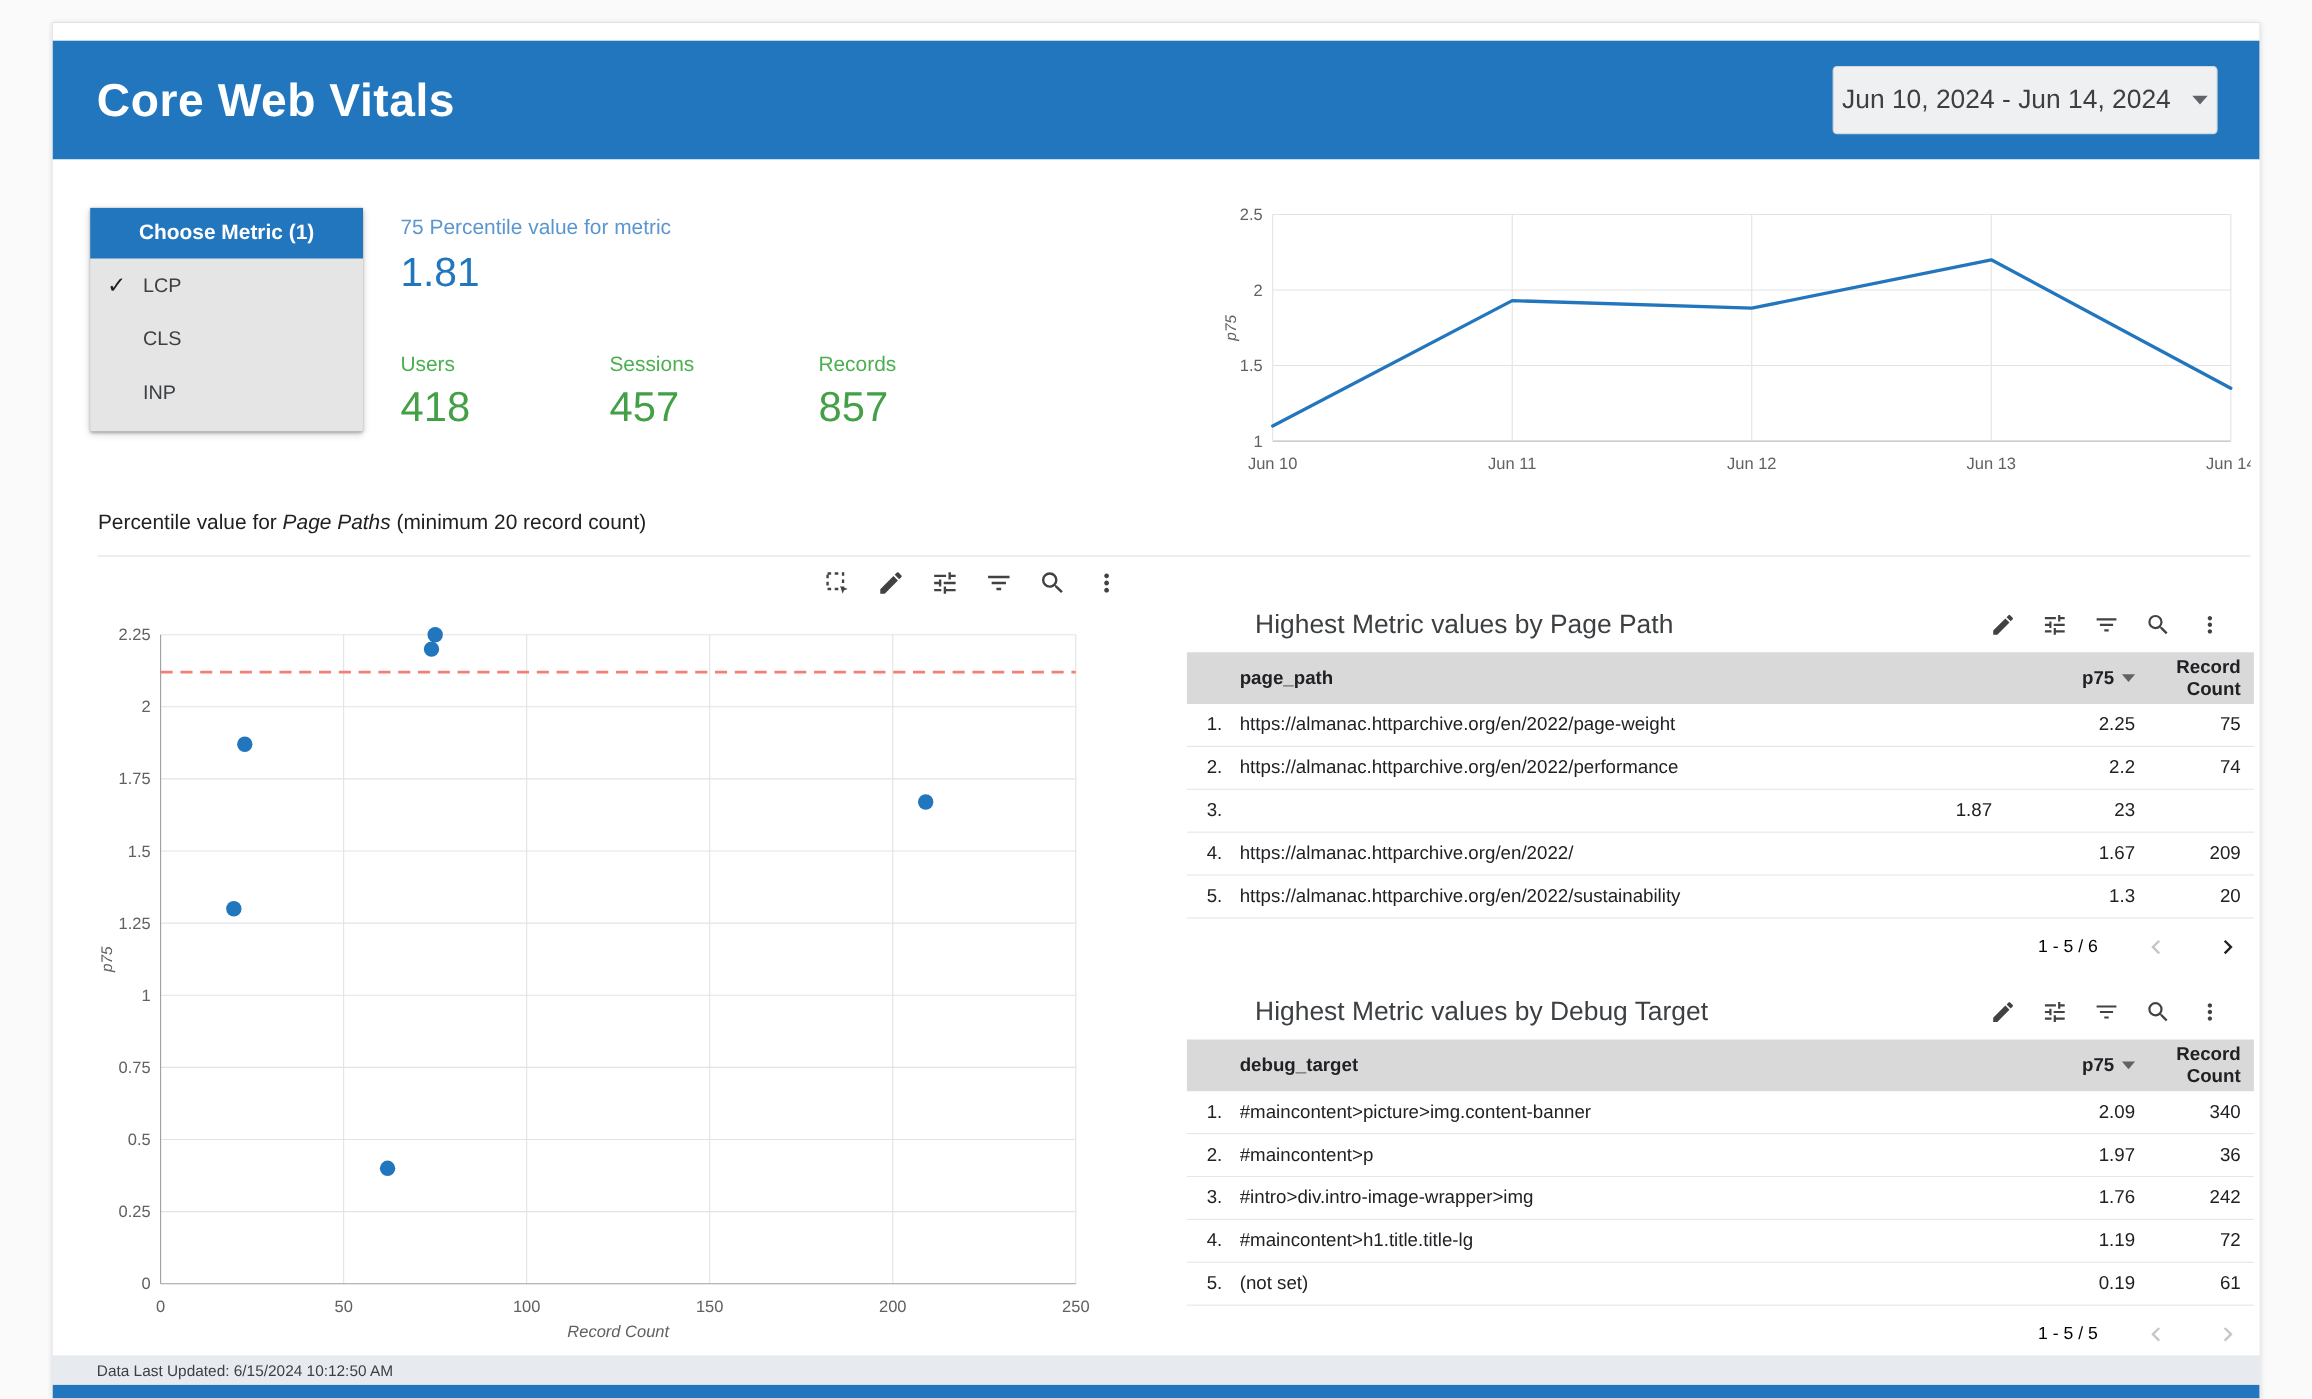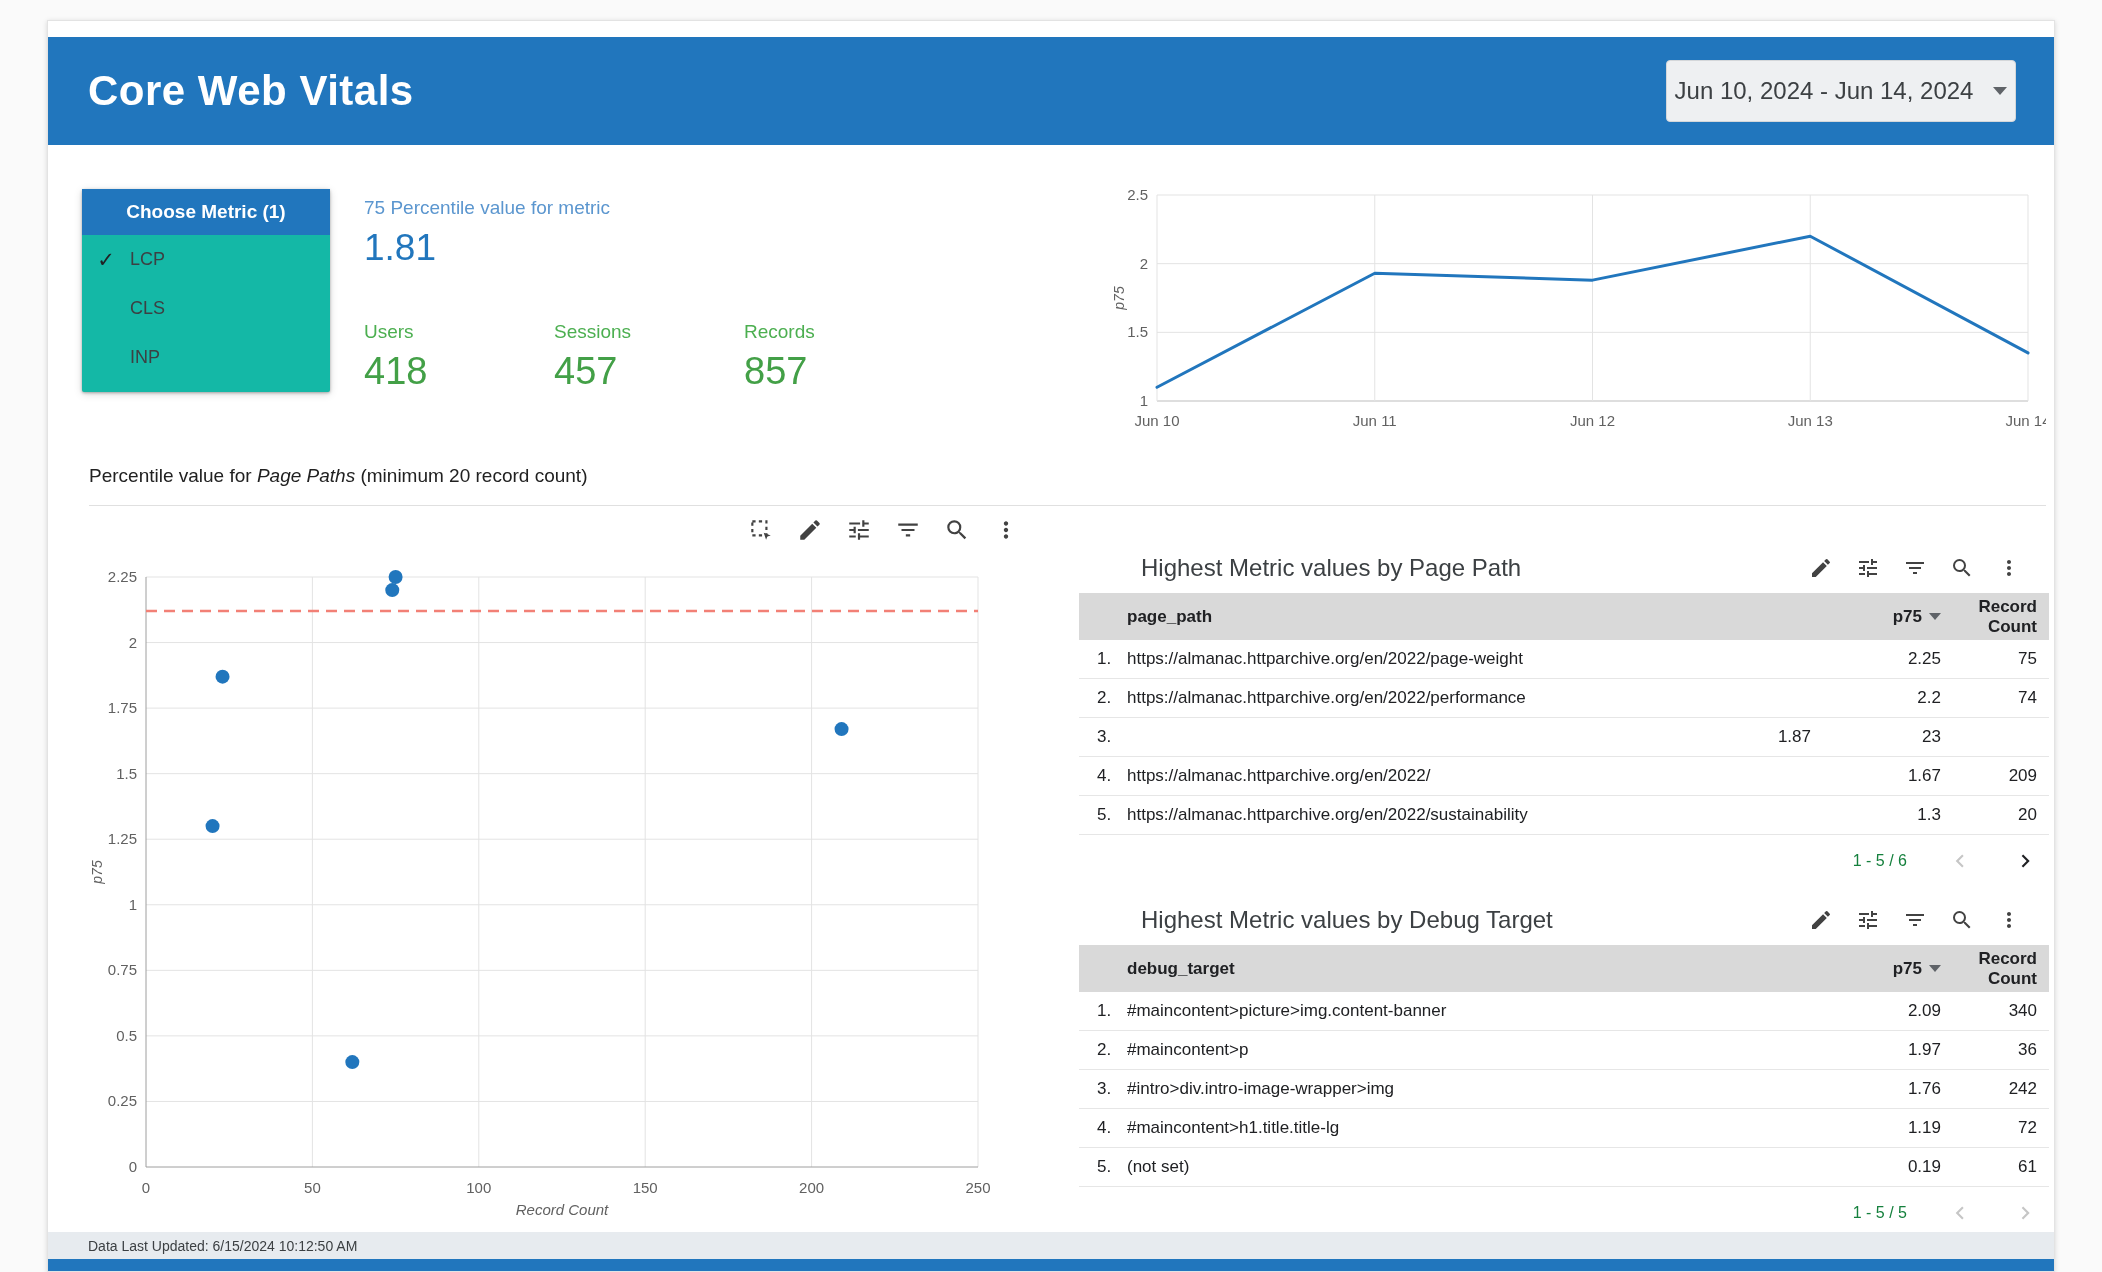--- a/index.html
+++ b/index.html
@@ -11,21 +11,21 @@
   .topbar { background:#2176bd; height:108px; flex:none; display:flex; align-items:center; justify-content:space-between; padding:0 38px 0 40px;margin-top:16px; }
   .topbar h1 { color:#fff; font-size:42px; font-weight:bold; letter-spacing:.5px; }
   .datepicker { background:#eef0f2; border:1px solid #d4d7da; border-radius:4px; height:62px; width:350px;
                 display:flex; align-items:center; justify-content:center; gap:20px; font-size:24px; color:#3c4043;
                 font-family:inherit; cursor:pointer; }
   .caret-down { width:0; height:0; border-left:7px solid transparent; border-right:7px solid transparent; border-top:8px solid #5f6368; }
 
   
   .content { flex:1; position:relative; background:#fff; }
 
-  .metric-box { position:absolute; left:34px; top:44px; width:248px; background:#14b8a6; border-radius:2px;
+  .metric-box { position:absolute; left:34px; top:44px; width:248px; background:#e5e5e5; border-radius:2px;
                 box-shadow:0 1px 3px rgba(0,0,0,.3), 0 2px 8px rgba(0,0,0,.15); padding-bottom:10px; }
   .metric-head { background:#2176bd; color:#fff; font-size:19px; font-weight:bold; height:46px;
                  display:flex; align-items:center; justify-content:center; cursor:pointer; }
   .metric-option { height:49px; display:flex; align-items:center; font-size:18px; color:#3c4043; cursor:pointer; }
   .metric-option .check { width:48px; text-align:center; font-size:21px; color:#202124; }
 
   .pctl { position:absolute; left:316px; top:52px; }
   .pctl-label { color:#5b96cf; font-size:19px; }
   .pctl-value { color:#2176bd; font-size:37px; margin-top:8px; }
   .kpis { position:absolute; left:316px; top:176px; display:flex; }
@@ -57,21 +57,21 @@
   .grid-row  { display:grid; grid-template-columns:48px 1fr 130px 96px; height:39px; align-items:center;
                font-size:17px; color:#202124; border-bottom:1px solid #e6e6e6; }
   .cell-idx { padding-left:18px; }
   .cell-key { padding-right:10px; overflow:hidden; white-space:nowrap; text-overflow:ellipsis; }
   .cell-num { text-align:right; padding-right:12px; }
   .head-p75 { display:flex; align-items:center; justify-content:flex-end; gap:7px; padding-right:12px; cursor:pointer; }
   .sort-caret { width:0; height:0; border-left:6px solid transparent; border-right:6px solid transparent; border-top:7px solid #5f6368; }
   .head-count { text-align:right; padding-right:12px; line-height:1.15; cursor:pointer; }
   .head-key { cursor:pointer; }
   .pagination { display:flex; align-items:center; justify-content:flex-end; gap:40px; height:52px; padding-right:10px;
-                font-size:16px; color:#15803d; }
+                font-size:16px; color:#000000; }
   .pg-icon { width:26px; height:26px; }
   .pg-icon svg { width:26px; height:26px; }
   .pg-enabled { color:#202124; cursor:pointer; }
   .pg-disabled { color:#c6c6c6; }
   .table-gap { height:8px; }
 
   
   .footer-strip { flex:none; height:27px; background:#e7ebef; display:flex; align-items:center; padding-left:40px;
                   font-size:14px; color:#3c4043; }
   .footer-bar { flex:none; height:12px; background:#2176bd; }

